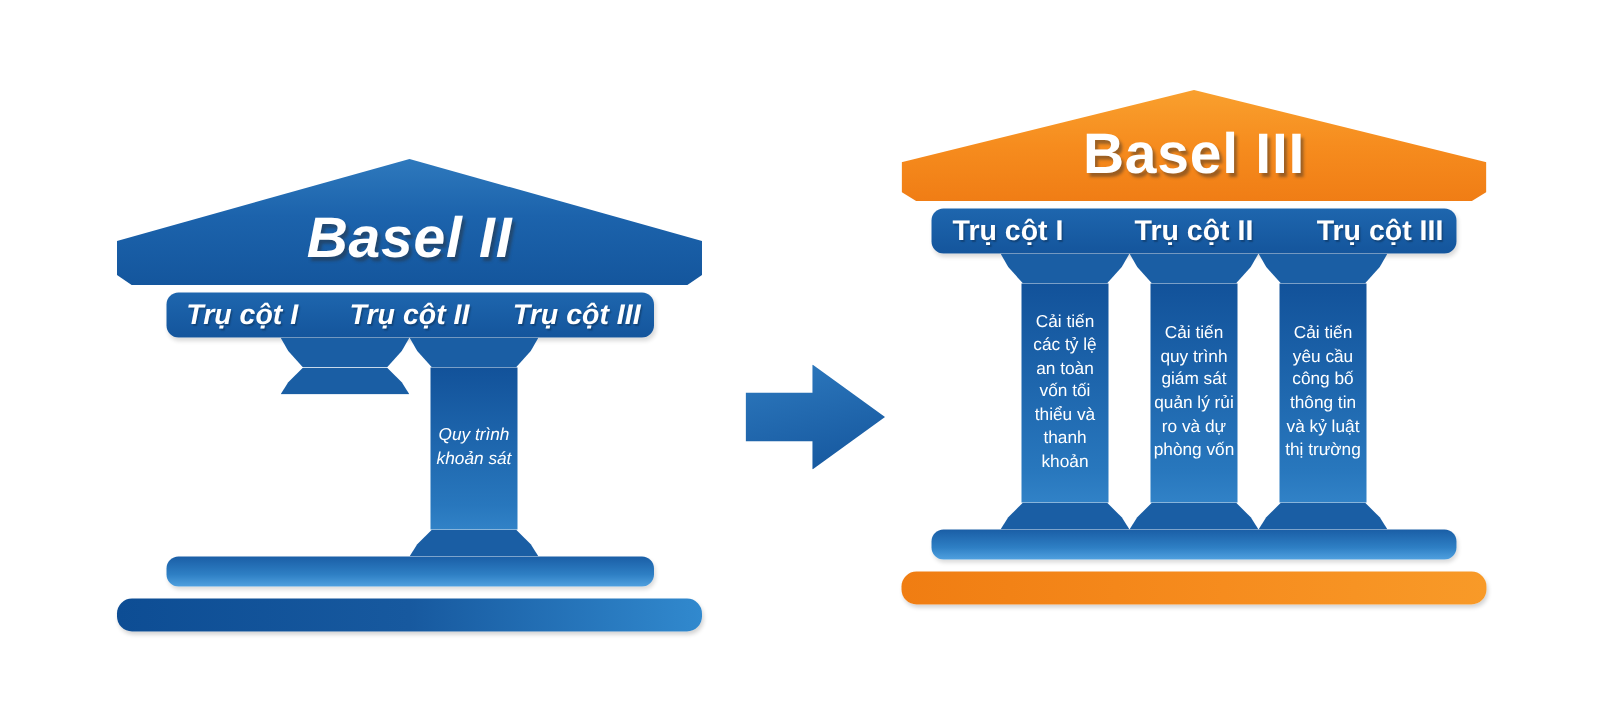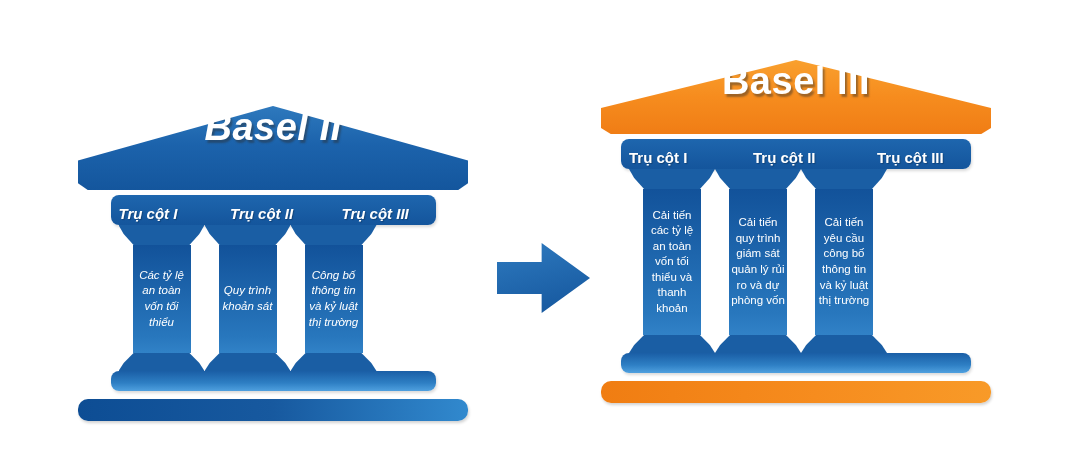--- a/index.html
+++ b/index.html
@@ -5,39 +5,39 @@
   * { margin:0; padding:0; box-sizing:border-box; }
   html,body { width:1080px; height:470px; background:#ffffff; overflow:hidden;
               font-family:"Liberation Sans", sans-serif; }
   .stage { position:relative; width:1080px; height:470px; background:#ffffff; }
 
   
   .temple { position:absolute; width:390px; display:flex; flex-direction:column; align-items:center; }
   #temple-basel2 { left:78px;  top:106px;font-style:italic; }
   #temple-basel3 { left:601px; top:60px; }
 
-  .roof { width:390px; display:flex; justify-content:center;
+  .roof { width:390px; display:flex; align-items:flex-end; justify-content:center;
           clip-path:polygon(50% 0%, 100% 65%, 100% 92%, 97.5% 100%, 2.5% 100%, 0% 92%, 0% 65%);
           filter:drop-shadow(2px 3px 2px rgba(0,0,0,0.15)); }
   #temple-basel2 .roof { height:84px; background:linear-gradient(180deg,#2E79BD 0%,#1C63AC 45%,#14569D 100%); }
   #temple-basel3 .roof { height:74px; background:linear-gradient(180deg,#F9A02E 0%,#F68C1E 50%,#F07D15 100%); }
   .roof-title { color:#fff; font-size:38px; font-weight:bold; letter-spacing:0.5px;
                 padding-bottom:9px; text-shadow:2px 3px 2px rgba(45,45,45,0.45); }
 
   .entablature { height:30px; margin-top:5px; border-radius:8px;
                  background:linear-gradient(180deg,#1E66AE 0%,#14559C 100%);
                  display:flex; justify-content:space-between; align-items:flex-end; padding:0 8px;
                  box-shadow:1px 2px 3px rgba(0,0,0,0.15); }
   #temple-basel2 .entablature, #temple-basel2 .colonnade, #temple-basel2 .stylobate { width:325px; }
   #temple-basel3 .entablature, #temple-basel3 .colonnade, #temple-basel3 .stylobate { width:350px; }
 
-  .pillar-label { width:86px; color:#fff; font-size:15px; font-weight:bold;
+  .pillar-label { width:86px; text-align:center; color:#fff; font-size:19px; font-weight:bold;
                   padding-bottom:3px; white-space:nowrap; text-shadow:1px 1px 1px rgba(0,0,0,0.25); }
 
-  .colonnade { display:flex; justify-content:flex-start; padding:0 8px; }
+  .colonnade { display:flex; justify-content:center; padding:0 8px; }
   .pillar { width:86px; display:flex; flex-direction:column; align-items:center; }
   .capital { width:86px; height:20px; background:#1A5EA4;
              clip-path:polygon(0 0,100% 0,94% 45%,82.5% 100%,17.5% 100%,6% 45%); }
   .foot    { width:86px; height:18px; background:#1A5EA4;
              clip-path:polygon(17.5% 0,82.5% 0,94% 55%,100% 100%,0 100%,6% 55%); }
   .shaft { width:58px; color:#fff; font-size:11.5px; line-height:1.35; text-align:center;
            display:flex; align-items:center; justify-content:center; padding:2px 1px;
            background:linear-gradient(180deg,#12529A 0%,#2877BD 85%,#3182C7 100%); }
   #temple-basel2 .shaft { height:108px; }
   #temple-basel3 .shaft { height:146px; }
@@ -66,31 +66,25 @@
       <div class="roof-title">Basel II</div>
     </div>
     <div class="entablature">
       <div class="pillar-label">Trụ cột I</div>
       <div class="pillar-label">Trụ cột II</div>
       <div class="pillar-label">Trụ cột III</div>
     </div>
     <div class="colonnade">
       <div class="pillar">
         <div class="capital"></div>
-        <div class="shaft">Các tỷ lệ an toàn vốn tối thiểu</div>
         <div class="foot"></div>
       </div>
       <div class="pillar">
         <div class="capital"></div>
         <div class="shaft">Quy trình khoản sát</div>
-        <div class="foot"></div>
-      </div>
-      <div class="pillar">
-        <div class="capital"></div>
-        <div class="shaft">Công bố thông tin và kỷ luật thị trường</div>
         <div class="foot"></div>
       </div>
     </div>
     <div class="stylobate"></div>
     <div class="base"></div>
   </section>
 
   <div class="arrow"></div>
 
   <section class="temple" id="temple-basel3">

